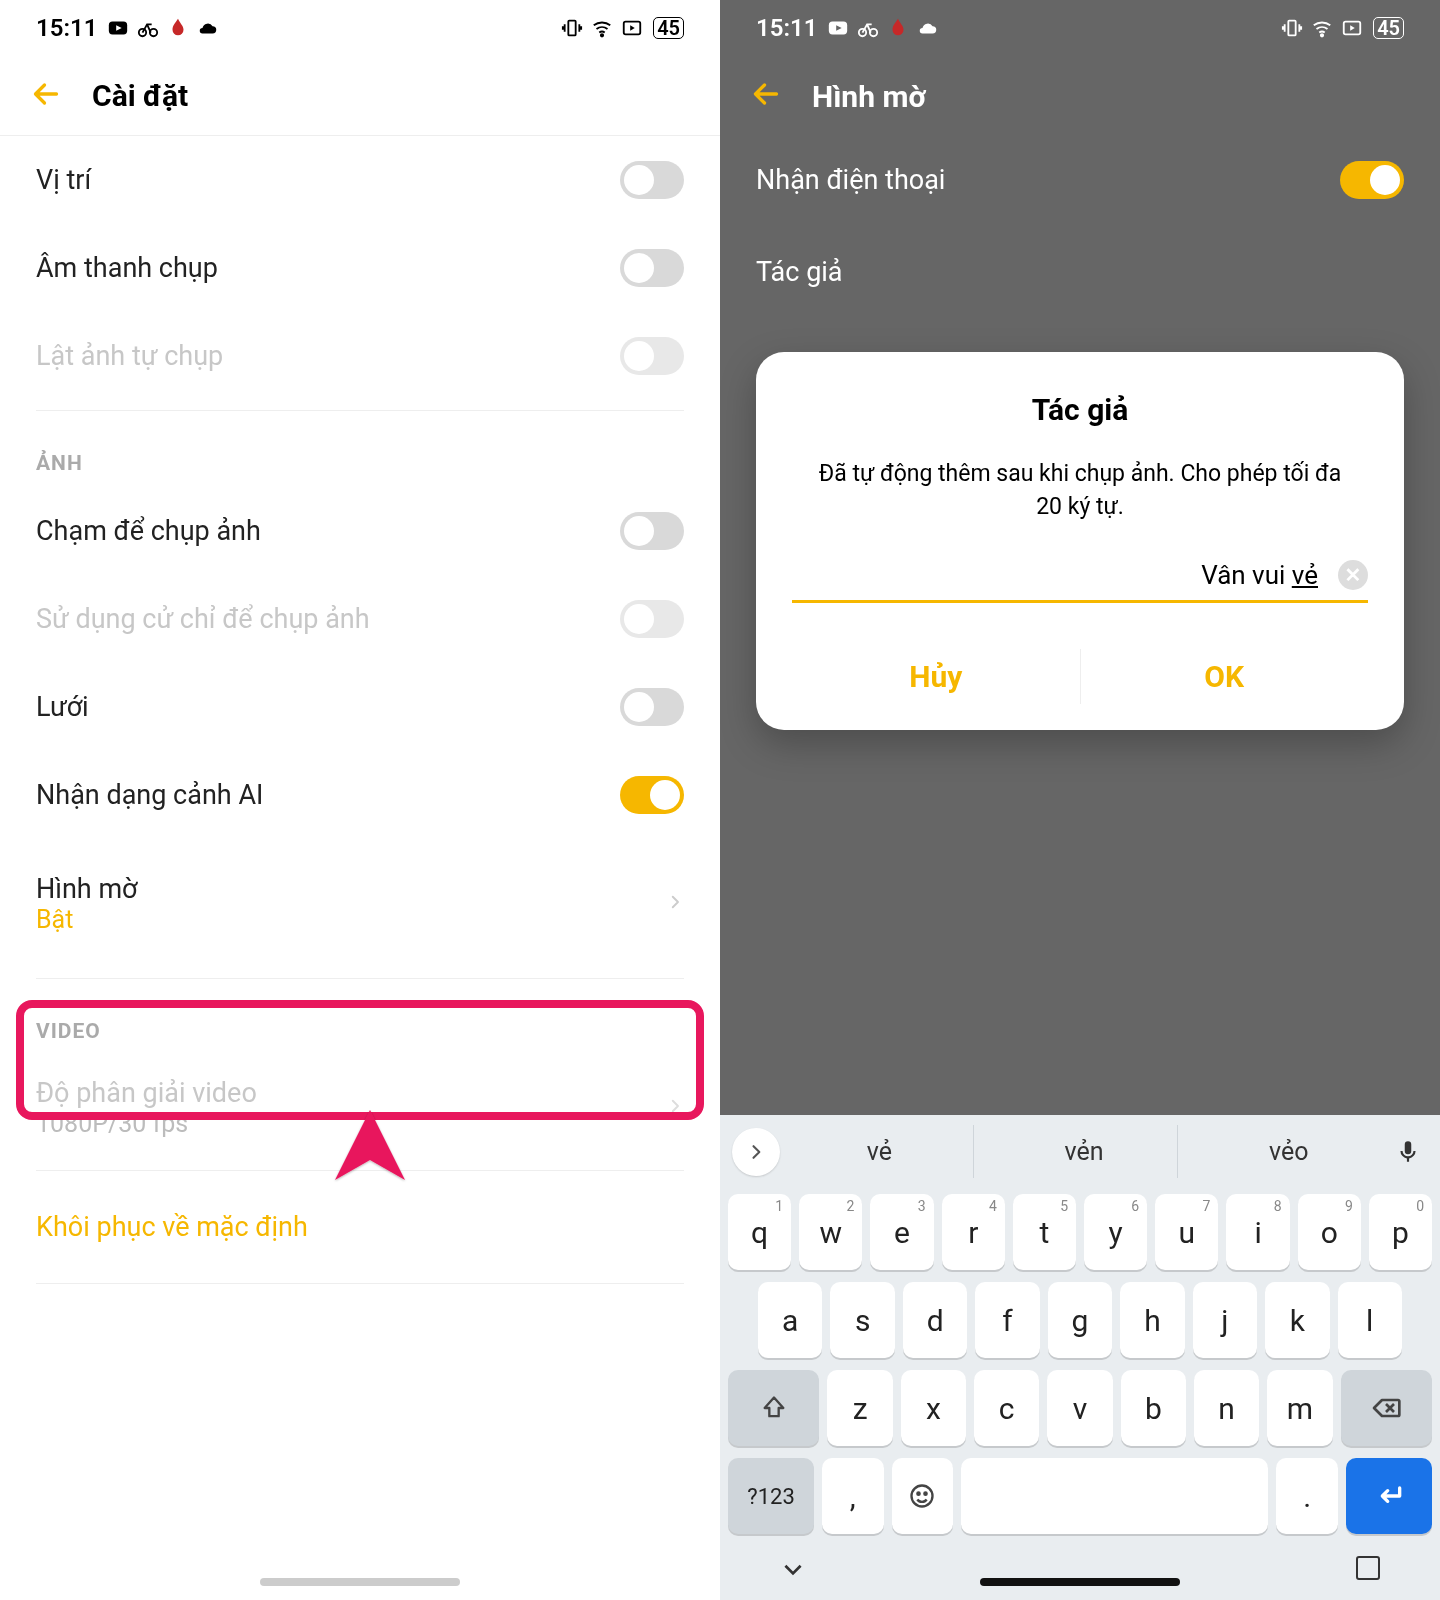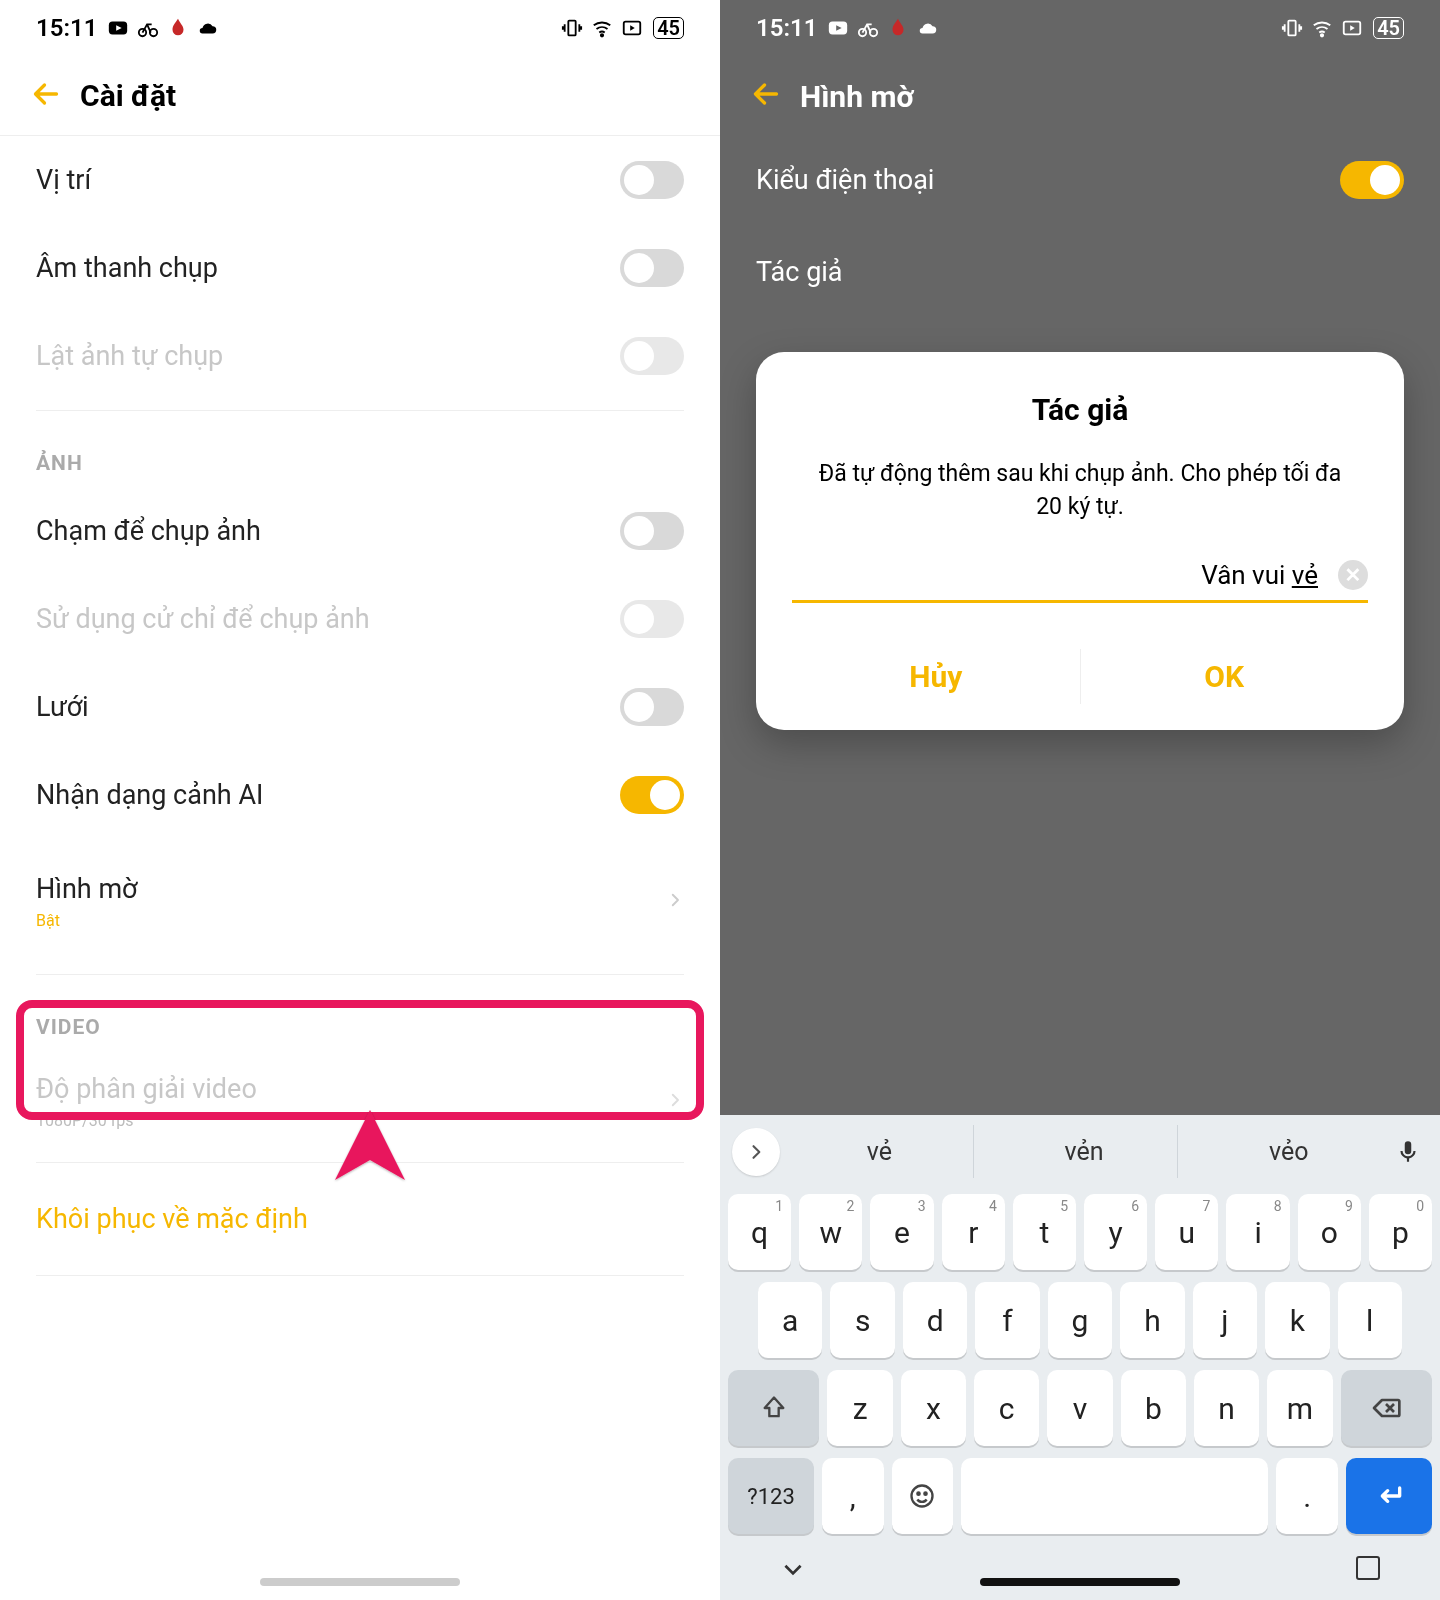--- a/index.html
+++ b/index.html
@@ -7,29 +7,29 @@
   .phone { position: relative; width: 784px; height: 1600px; background: #fff; overflow: hidden; }
 
   
   .statusbar { height: 56px; display: flex; justify-content: space-between; align-items: center; padding: 0 36px; font-size: 24px; font-weight: 600; }
   .sb-left, .sb-right { display: flex; align-items: center; gap: 10px; }
   .sb-left .icons, .sb-right .icons { display: flex; gap: 8px; align-items: center; }
   .statusbar svg { width: 22px; height: 22px; }
   .battery { font-size: 20px; border: 1.5px solid #000; border-radius: 5px; padding: 0 3px; line-height: 1; }
 
   
-  .header { display: flex; align-items: center; height: 80px; padding: 0 28px; gap: 16px; border-bottom: 1px solid #eee; }
+  .header { display: flex; align-items: center; height: 80px; padding: 0 28px; gap: 28px; border-bottom: 1px solid #eee; }
   .header .back svg { width: 36px; height: 36px; }
   .header .title { font-size: 30px; font-weight: 700; }
 
   
   .row { display: flex; align-items: center; justify-content: space-between; padding: 22px 36px; min-height: 88px; }
   .row .label { font-size: 27px; color: #222; }
   .row .label.dim { color: #c7c7c7; }
-  .row .sub { font-size: 16px; color: #f6b700; margin-top: 6px; }
+  .row .sub { font-size: 25px; color: #f6b700; }
   .row .sub.gray { color: #bcbcbc; }
   .row .vbox { display: flex; flex-direction: column; }
   .section { font-size: 21px; color: #aaa; letter-spacing: 1px; padding: 30px 36px 12px; font-weight: 700; }
   .hr { height: 1px; background: #eee; margin: 10px 36px; }
 
   
   .toggle { width: 64px; height: 38px; border-radius: 19px; position: relative; background: #d9d9d9; flex-shrink: 0; }
   .toggle .knob { position: absolute; width: 30px; height: 30px; border-radius: 50%; background: #fff; top: 4px; left: 4px; transition: none; }
   .toggle.on { background: #f6b700; }
   .toggle.on .knob { left: 30px; }
@@ -288,21 +288,21 @@
   <div class="header rheader" style="border:none">
     <span class="back">
       <svg viewBox="0 0 24 24" fill="none" stroke="#f6b700" stroke-width="2.2" stroke-linecap="round" stroke-linejoin="round">
           <path d="M19 12H5M11 18l-6-6 6-6"></path>
         </svg>
     </span>
     <span class="title">Hình mờ</span>
   </div>
 
   <div class="row rrow">
-    <span class="label">Kiểu điện thoại</span>
+    <span class="label">Nhận điện thoại</span>
     <span class="toggle on">
         <span class="knob"></span>
       </span>
   </div>
 
   <div class="row rrow" style="padding-top:30px">
     <span class="label">Tác giả</span>
   </div>
 
   <div class="dialog">

